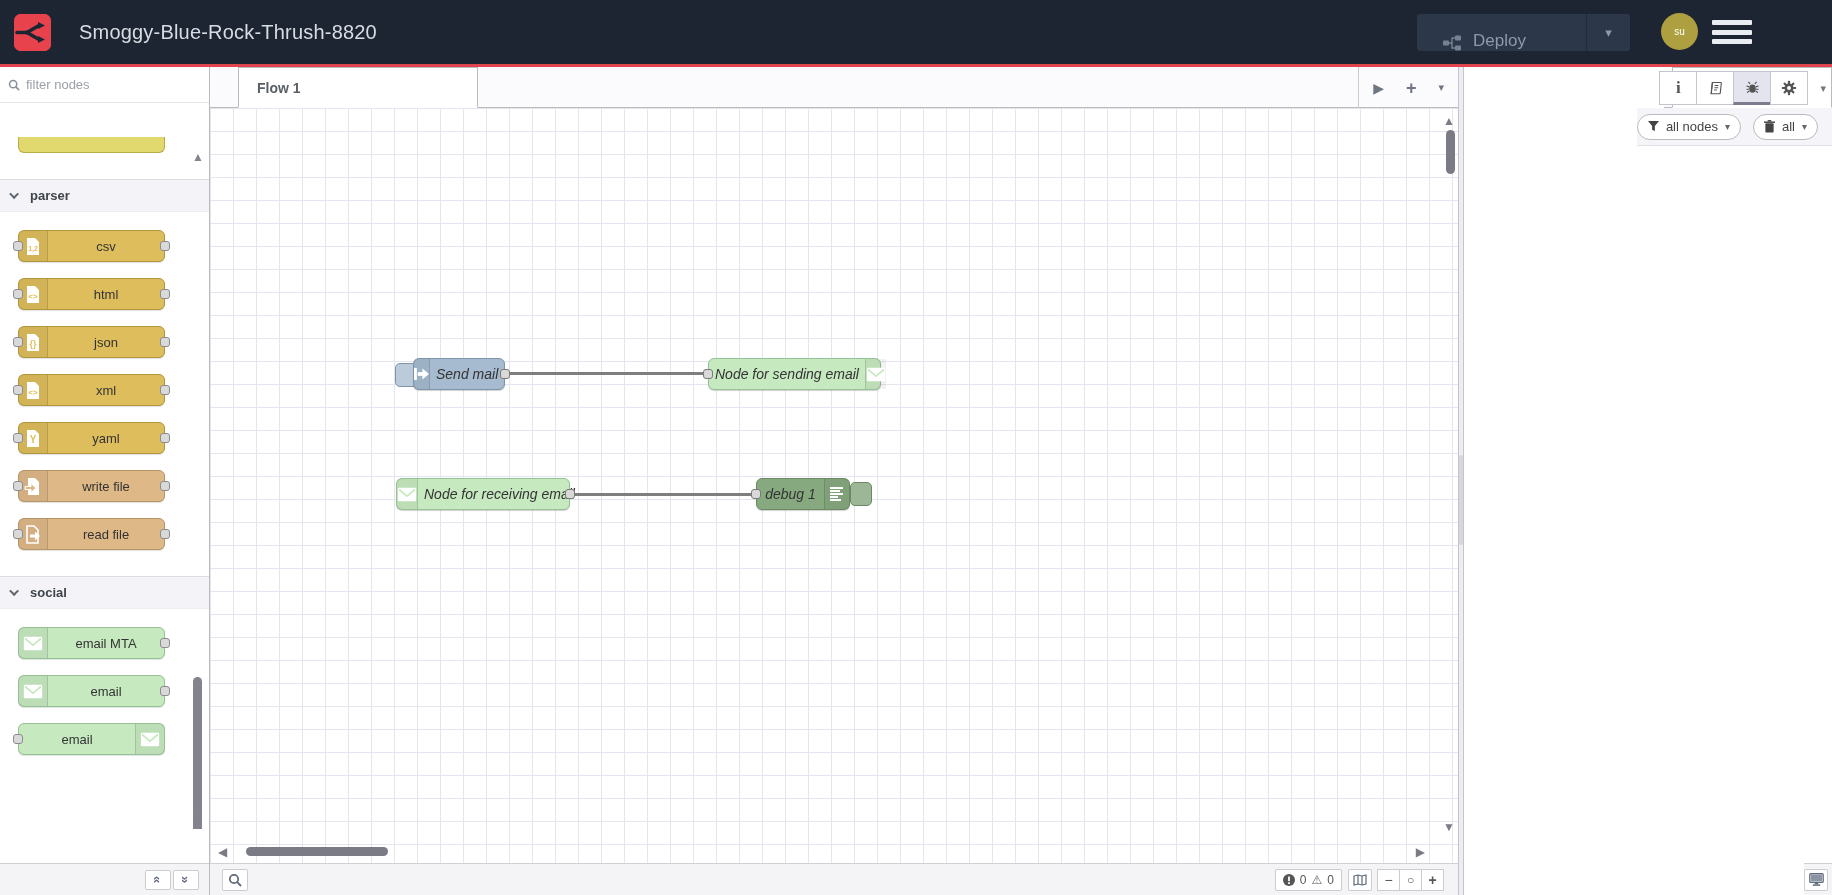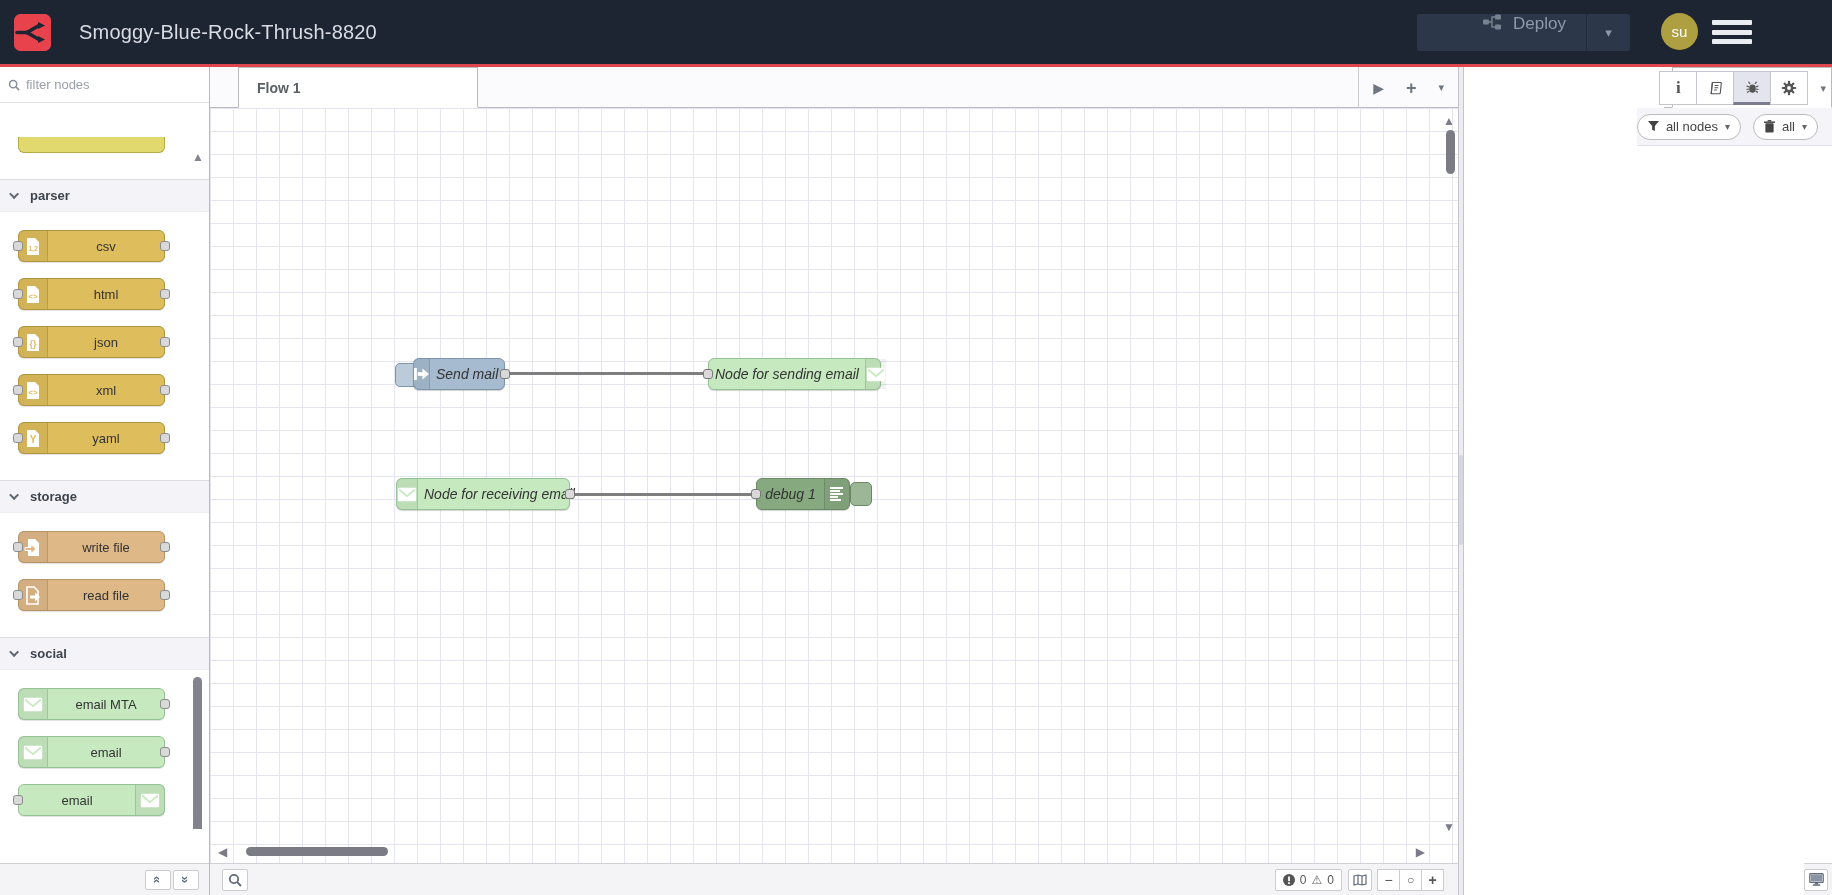--- a/index.html
+++ b/index.html
@@ -5,26 +5,26 @@
   * { margin:0; padding:0; box-sizing:border-box; }
   html,body { width:1832px; height:895px; overflow:hidden; font-family:"Liberation Sans", sans-serif; background:#fff; }
   .app { width:1832px; height:895px; display:flex; flex-direction:column; position:relative; }
 
   
   .header { height:64px; background:var(--header_bg,#1d2533); border-bottom:3px solid var(--accent_red,#e0444c);
             display:flex; align-items:center; padding-left:14px; position:relative; flex:0 0 67px; }
   .logo { width:37px; height:37px; border-radius:7px; background:var(--logo_red,#e8434d); display:flex; align-items:center; justify-content:center; }
   .app-title { color:#d9dde3; font-size:20px; margin-left:28px; letter-spacing:.2px; }
   .deploy-btn { position:absolute; right:202px; top:14px; height:37px; width:213px; background:var(--deploy_bg,#2c3849);
-                border-radius:3px; display:flex; align-items:flex-start;padding-left:40px; }
+                border-radius:3px; display:flex; align-items:flex-end; }
   .deploy-icon { margin-left:26px; }
   .deploy-label { color:var(--deploy_text,#8e99ab); font-size:17px; margin-left:12px; }
   .deploy-caret { margin-left:auto; width:44px; text-align:center; color:#8e99ab; font-size:13px; border-left:1px solid #202c3b; line-height:37px; height:37px; }
   .avatar { position:absolute; right:134px; top:13px; width:37px; height:37px; border-radius:50%; background:var(--avatar_bg,#ae9f41);
-            color:#fff; font-size:15px; display:flex; align-items:center; justify-content:center; }
+            color:#fff; font-size:10px; display:flex; align-items:center; justify-content:center; }
   .hamburger { position:absolute; right:80px; top:20px; width:40px; height:24px; display:flex; flex-direction:column; justify-content:space-between; cursor:pointer; }
   .hamburger span { display:block; height:5px; background:#e9edf2; border-radius:1px; }
 
   
   .main { flex:1; display:flex; min-height:0; }
 
   
   .palette { width:210px; border-right:1px solid #bbb; display:flex; flex-direction:column; background:#fff;gap:34px; }
   .palette-search { height:36px; border-bottom:1px solid #e4e4e8; display:flex; align-items:center; padding:0 8px; gap:6px; }
   .palette-search input { border:0; outline:0; flex:1; font-size:13px; color:#555; font-family:"Liberation Sans",sans-serif; }
@@ -235,24 +235,20 @@
           <span class="pnode-icon">
             <svg width="18" height="19" viewBox="0 0 18 19">
               <path d="M3 1 h8 l4 4 v13 h-12 z" fill="#fff"></path>
               <text x="9" y="14" text-anchor="middle" font-size="10" font-weight="bold" fill="currentColor">Y</text>
             </svg>
           </span>
           <span class="pnode-label">yaml</span>
           <span class="port right"></span>
         </div>
 
-        <div class="cat-header">
-          <span class="cat-chevron"></span>
-          <span class="cat-label">storage</span>
-        </div>
 
         <div class="pnode storage first">
           <span class="port left"></span>
           <span class="pnode-icon">
             <svg width="18" height="19" viewBox="0 0 18 19">
               <path d="M4 1 h7 l4 4 v13 h-11 z" fill="#fff"></path>
               <path d="M1 9.5 h6 v-3 l5 4.5 -5 4.5 v-3 h-6 z" fill="currentColor" stroke="#fff" stroke-width="1"></path>
             </svg>
           </span>
           <span class="pnode-label">write file</span>

